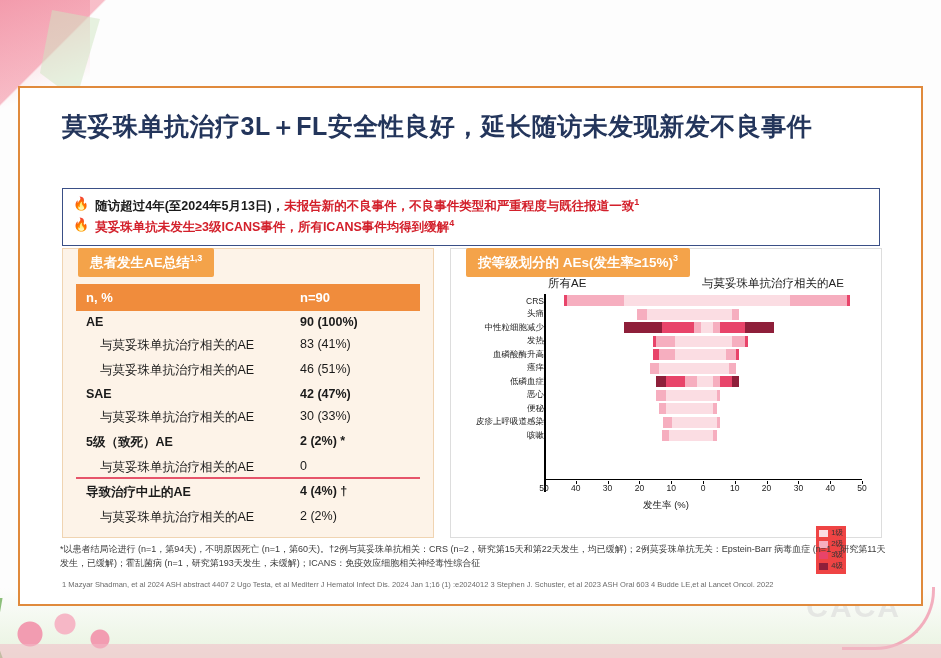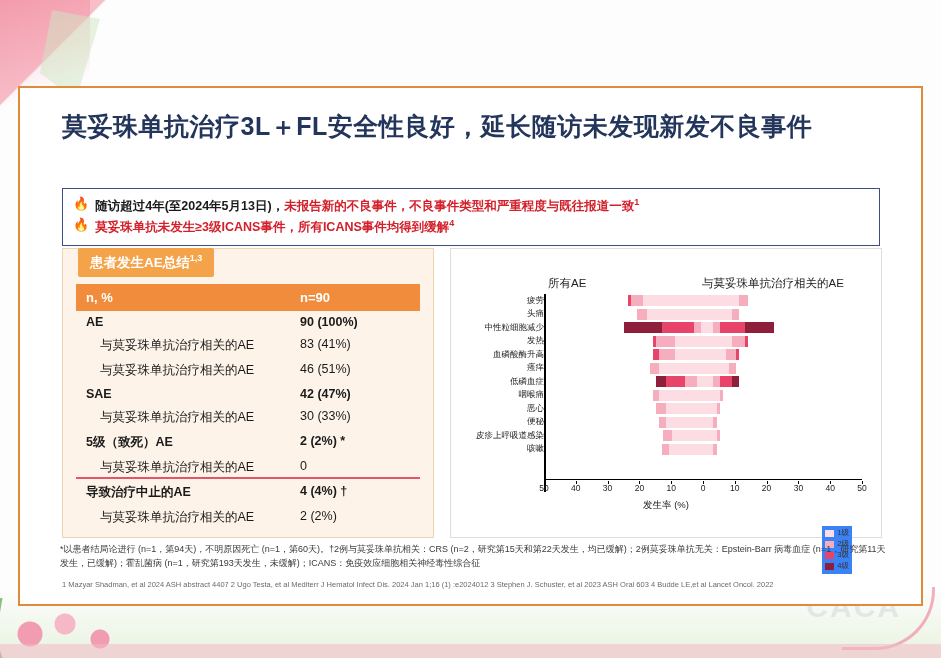--- a/index.html
+++ b/index.html
@@ -148,22 +148,22 @@
   }
   .tick{
     position:absolute;transform:translateX(-50%);font-size:8.5px;color:#222;top:2px;
   }
   .tickmark{position:absolute;top:0;width:1px;height:3px;background:#000;}
   .axis-title{
     position:absolute;left:446px;top:411px;width:400px;text-align:center;
     font-size:9.5px;color:#222;
   }
   .legend{
-    position:absolute;right:14px;top:232px;font-size:7.5px;color:#333;
-    background:#3b82f6;padding:2px 3px;line-height:1.45;
+    position:absolute;right:20px;top:232px;font-size:7.5px;color:#333;
+    background:#ef4444;padding:2px 3px;line-height:1.45;
   }
   .legend .li{display:flex;align-items:center;gap:3px;}
   .legend .sw{width:9px;height:7px;display:inline-block;}
 
   
   .footnote{
     position:absolute;left:40px;top:455px;width:830px;
     font-size:9px;color:#3a3a3a;line-height:1.5;
   }
   .refs{
@@ -248,37 +248,39 @@
         </div>
         <div class="t-row indent">
           <div class="c1">与莫妥珠单抗治疗相关的AE</div>
           <div class="c2">2  (2%)</div>
         </div>
       </div>
   </div>
   <div class="underline-red"></div>
 
   <div class="panel-right"></div>
+  <div class="hdr-orange2"><span>按等级划分的 AEs(发生率≥15%)</span><span class="sup">3</span></div>
 
   <div class="chart-sub left">所有AE</div>
   <div class="chart-sub right">与莫妥珠单抗治疗相关的AE</div>
 
   <div class="chart">
     <div class="ch-rows" id="chart-rows">
         <div class="ch-row">
-          <div class="ch-label">疲劳</div>
-          <div class="ch-plot">
-            <div class="ch-half ch-left">
-              <div class="seg" style="width: 63.6px; background: rgb(251, 221, 227);"></div>
-              <div class="seg" style="width: 12.72px; background: rgb(246, 174, 191);"></div>
+          <div class="ch-label">CRS</div>
+          <div class="ch-plot">
+            <div class="ch-half ch-left">
+              <div class="seg" style="width: 82.68px; background: rgb(251, 221, 227);"></div>
+              <div class="seg" style="width: 57.24px; background: rgb(246, 174, 191);"></div>
               <div class="seg" style="width: 3.18px; background: rgb(232, 68, 106);"></div>
             </div>
             <div class="ch-half ch-right">
-              <div class="seg" style="width: 31.8px; background: rgb(251, 221, 227);"></div>
-              <div class="seg" style="width: 9.54px; background: rgb(246, 174, 191);"></div>
+              <div class="seg" style="width: 82.68px; background: rgb(251, 221, 227);"></div>
+              <div class="seg" style="width: 57.24px; background: rgb(246, 174, 191);"></div>
+              <div class="seg" style="width: 3.18px; background: rgb(232, 68, 106);"></div>
             </div>
           </div>
         </div>
         <div class="ch-row">
           <div class="ch-label">头痛</div>
           <div class="ch-plot">
             <div class="ch-half ch-left">
               <div class="seg" style="width: 60.42px; background: rgb(251, 221, 227);"></div>
               <div class="seg" style="width: 9.54px; background: rgb(246, 174, 191);"></div>
             </div>
@@ -355,33 +357,20 @@
               <div class="seg" style="width: 9.54px; background: rgb(251, 221, 227);"></div>
               <div class="seg" style="width: 12.72px; background: rgb(246, 174, 191);"></div>
               <div class="seg" style="width: 19.08px; background: rgb(232, 68, 106);"></div>
               <div class="seg" style="width: 9.54px; background: rgb(142, 31, 58);"></div>
             </div>
             <div class="ch-half ch-right">
               <div class="seg" style="width: 6.36px; background: rgb(251, 221, 227);"></div>
               <div class="seg" style="width: 6.36px; background: rgb(246, 174, 191);"></div>
               <div class="seg" style="width: 12.72px; background: rgb(232, 68, 106);"></div>
               <div class="seg" style="width: 6.36px; background: rgb(142, 31, 58);"></div>
-            </div>
-          </div>
-        </div>
-        <div class="ch-row">
-          <div class="ch-label">咽喉痛</div>
-          <div class="ch-plot">
-            <div class="ch-half ch-left">
-              <div class="seg" style="width: 47.7px; background: rgb(251, 221, 227);"></div>
-              <div class="seg" style="width: 6.36px; background: rgb(246, 174, 191);"></div>
-            </div>
-            <div class="ch-half ch-right">
-              <div class="seg" style="width: 12.72px; background: rgb(251, 221, 227);"></div>
-              <div class="seg" style="width: 3.18px; background: rgb(246, 174, 191);"></div>
             </div>
           </div>
         </div>
         <div class="ch-row">
           <div class="ch-label">恶心</div>
           <div class="ch-plot">
             <div class="ch-half ch-left">
               <div class="seg" style="width: 41.34px; background: rgb(251, 221, 227);"></div>
               <div class="seg" style="width: 9.54px; background: rgb(246, 174, 191);"></div>
             </div>

